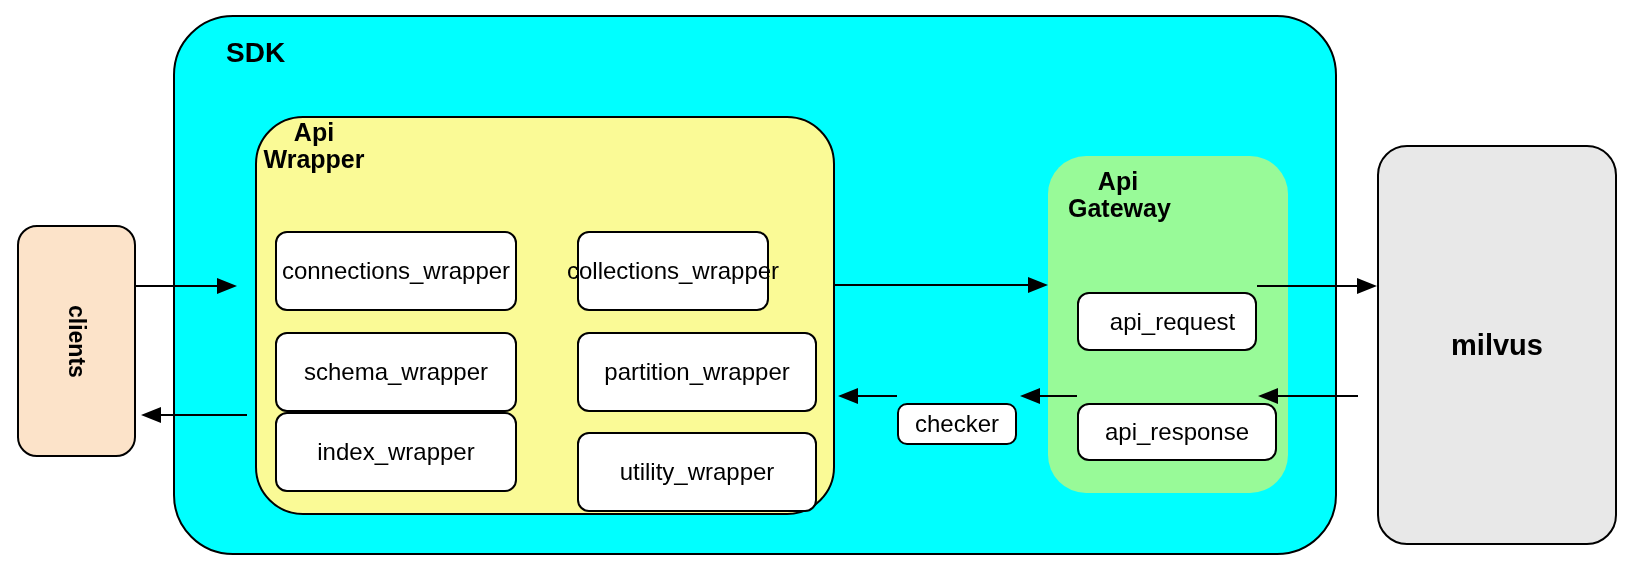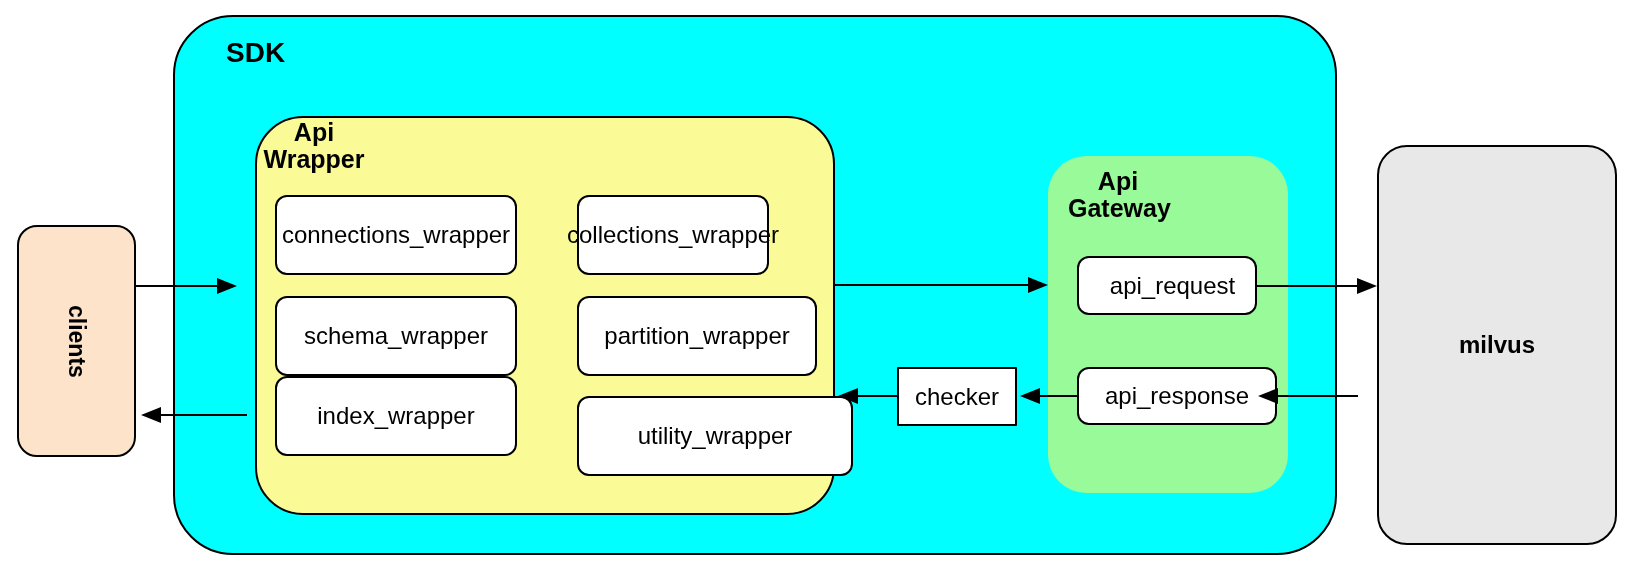--- a/index.html
+++ b/index.html
@@ -22,33 +22,33 @@
     font-size:25px;font-weight:bold;line-height:27px;white-space:pre-line;}
   .gateway{
     left:1048px;top:156px;width:240px;height:337px;
     background:var(--api-gateway-fill,#98fa98);border-radius:38px;
   }
   .gateway-label{left:1068px;top:168px;width:100px;text-align:center;
     font-size:25px;font-weight:bold;line-height:27px;white-space:pre-line;}
   
   .node{
     background:var(--node-fill,#fff);border:2px solid var(--line,#000);border-radius:12px;
-    display:flex;align-items:center;justify-content:center;font-size:24px;
+    display:flex;align-items:center;justify-content:center;font-size:24px;margin-top:36px;
   }
   .mod{width:242px;height:80px;}
   .clients{
     left:17px;top:225px;width:119px;height:232px;
     background:var(--clients-fill,#fce3c9);border:2.5px solid var(--line,#000);border-radius:20px;
     display:flex;align-items:center;justify-content:center;
   }
   .clients span{writing-mode:vertical-rl;text-orientation:mixed;font-size:23px;font-weight:bold;}
   .milvus{
     left:1377px;top:145px;width:240px;height:400px;
     background:var(--milvus-fill,#e8e8e8);border:2.5px solid var(--line,#000);border-radius:30px;
-    display:flex;align-items:center;justify-content:center;font-size:24px;font-weight:bold;
+    display:flex;align-items:center;justify-content:center;font-size:29px;font-weight:bold;
   }
   
   .aline{height:2px;background:var(--line,#000);}
   .ahead-r{width:0;height:0;border-top:8px solid transparent;border-bottom:8px solid transparent;
     border-left:20px solid var(--line,#000);}
   .ahead-l{width:0;height:0;border-top:8px solid transparent;border-bottom:8px solid transparent;
     border-right:20px solid var(--line,#000);}
 </style>
 </head>
 <body>
@@ -74,25 +74,25 @@
     </div>
   <div class="abs node mod" style="left:275px;top:296px;">
       <span>schema_wrapper</span>
     </div>
   <div class="abs node mod" style="left:577px;top:296px;width:240px;">
       <span>partition_wrapper</span>
     </div>
   <div class="abs node mod" style="left:275px;top:376px;">
       <span>index_wrapper</span>
     </div>
-  <div class="abs node mod" style="left:577px;top:396px;width:276px;">
+  <div class="abs node mod" style="left:577px;top:396px;width:240px;">
       <span>utility_wrapper</span>
     </div>
 
-  <div class="abs node" style="left:897px;top:367px;width:120px;height:59px;border-radius:1px;">
+  <div class="abs node" style="left:897px;top:367px;width:120px;height:42px;border-radius:10px;">
       <span>checker</span>
     </div>
 
   <div class="abs gateway"></div>
   <div class="abs gateway-label">Api
 Gateway</div>
   <div class="abs node" style="left:1077px;top:256px;width:180px;height:59px;padding-left:11px;">
       <span>api_request</span>
     </div>
   <div class="abs node" style="left:1077px;top:367px;width:200px;height:58px;">

